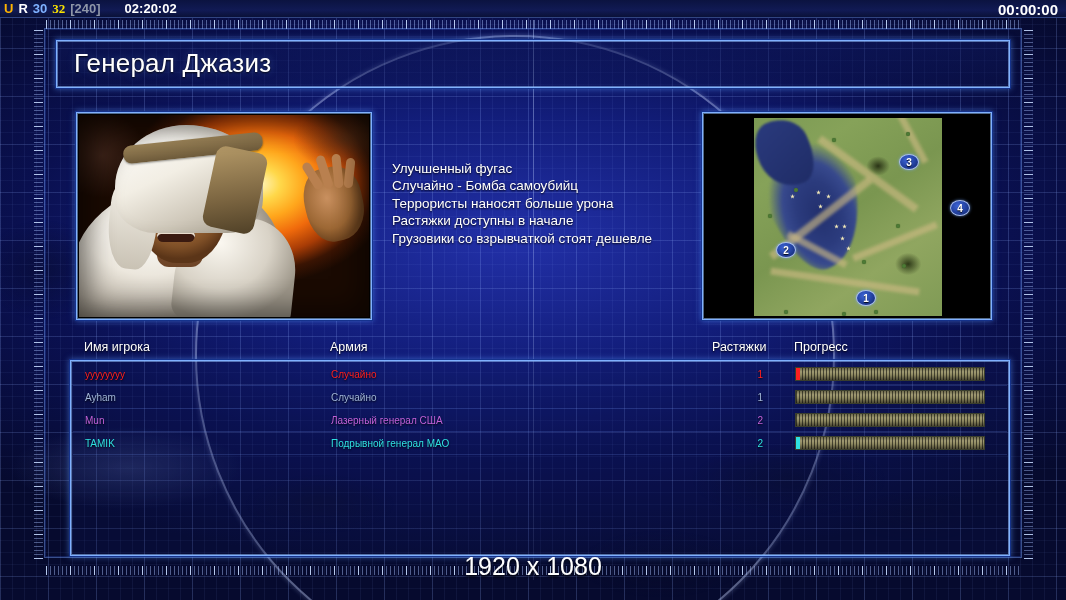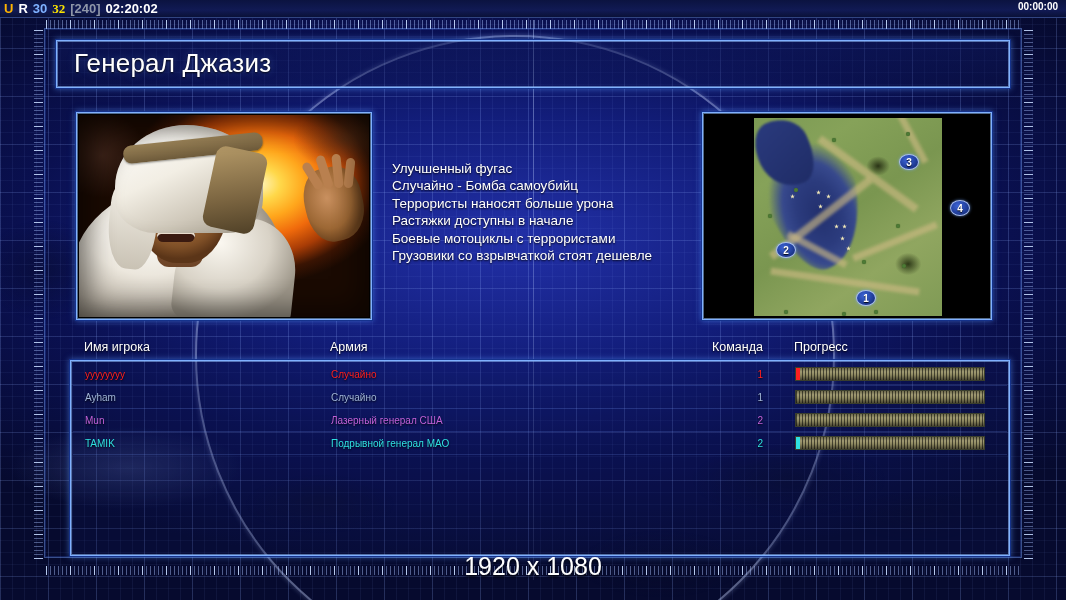--- a/index.html
+++ b/index.html
@@ -76,27 +76,27 @@
   .topbar {
     position: absolute; left: 0; top: 0; width: 1066px; height: 18px;
     background: linear-gradient(to bottom, #0b1340 0%, #111a54 60%, #0a1138 100%);
     border-bottom: 1px solid rgba(120,160,255,.35);
     display: flex; align-items: center;
     font-family: "Liberation Sans", sans-serif;
     font-size: 13px; font-weight: bold;
     z-index: 40;
   }
   .topbar-left { display: flex; align-items: center; gap: 5px; padding-left: 4px; }
-  .topbar-right { position: absolute; right: 8px; top: 1px; color: #fff; font-size: 10px; font-weight: bold; }
+  .topbar-right { position: absolute; right: 8px; top: 1px; color: #fff; font-size: 15px; font-weight: bold; }
   .tb-u { color: #ffb400; }
   .tb-r { color: #ffffff; }
   .tb-n1 { color: #7fb2ff; }
   .tb-n2 { color: #fbe400; font-family: Liberation Serif, serif; }
   .tb-brk { color: #8e96a8; }
-  .tb-time { color: #ffffff; }
+  .tb-time { color: #ffffff; margin-left: 19px; }
 
   
   .panel-frame {
     position: absolute; left: 44px; top: 28px; width: 978px; height: 530px;
     border: 1px solid rgba(120,165,255,.45);
     box-shadow: inset 0 0 0 1px rgba(60,100,220,.25);
     pointer-events: none;
   }
 
   
@@ -412,21 +412,20 @@
       <div class="p-finger p-f4"></div>
       <div class="p-vignette"></div>
     </div>
   </div>
 
   <div class="desc">
     <div class="desc-line">Улучшенный фугас</div>
     <div class="desc-line">Случайно - Бомба самоубийц</div>
     <div class="desc-line">Террористы наносят больше урона</div>
     <div class="desc-line">Растяжки доступны в начале</div>
-    <div class="desc-line">Боевые мотоциклы с террористами</div>
     <div class="desc-line">Грузовики со взрывчаткой стоят дешевле</div>
   </div>
 
   <div class="glow-box map-box">
     <div class="map-inner">
       <div class="map-img">
         <div class="map-water"></div>
         <div class="map-water2"></div>
         <div class="map-path mp1"></div>
         <div class="map-path mp2"></div>
@@ -468,21 +467,21 @@
           <div class="map-marker" style="left: 244px; top: 84px;">
             <span>4</span>
           </div>
         </div>
     </div>
   </div>
 
   <div class="table-headers">
     <div class="th th-name">Имя игрока</div>
     <div class="th th-army">Армия</div>
-    <div class="th th-team">Команда</div>
+    <div class="th th-team">Растяжки</div>
     <div class="th th-prog">Прогресс</div>
   </div>
 
   <div class="glow-box table-box">
     <div class="rows" id="player-rows">
         <div class="row">
           <div class="cell c-name" style="color: rgb(255, 31, 31);">yyyyyyyy</div>
           <div class="cell c-army" style="color: rgb(255, 31, 31);">Случайно</div>
           <div class="cell c-team" style="color: rgb(255, 31, 31);">1</div>
           <div class="progress-wrap">

